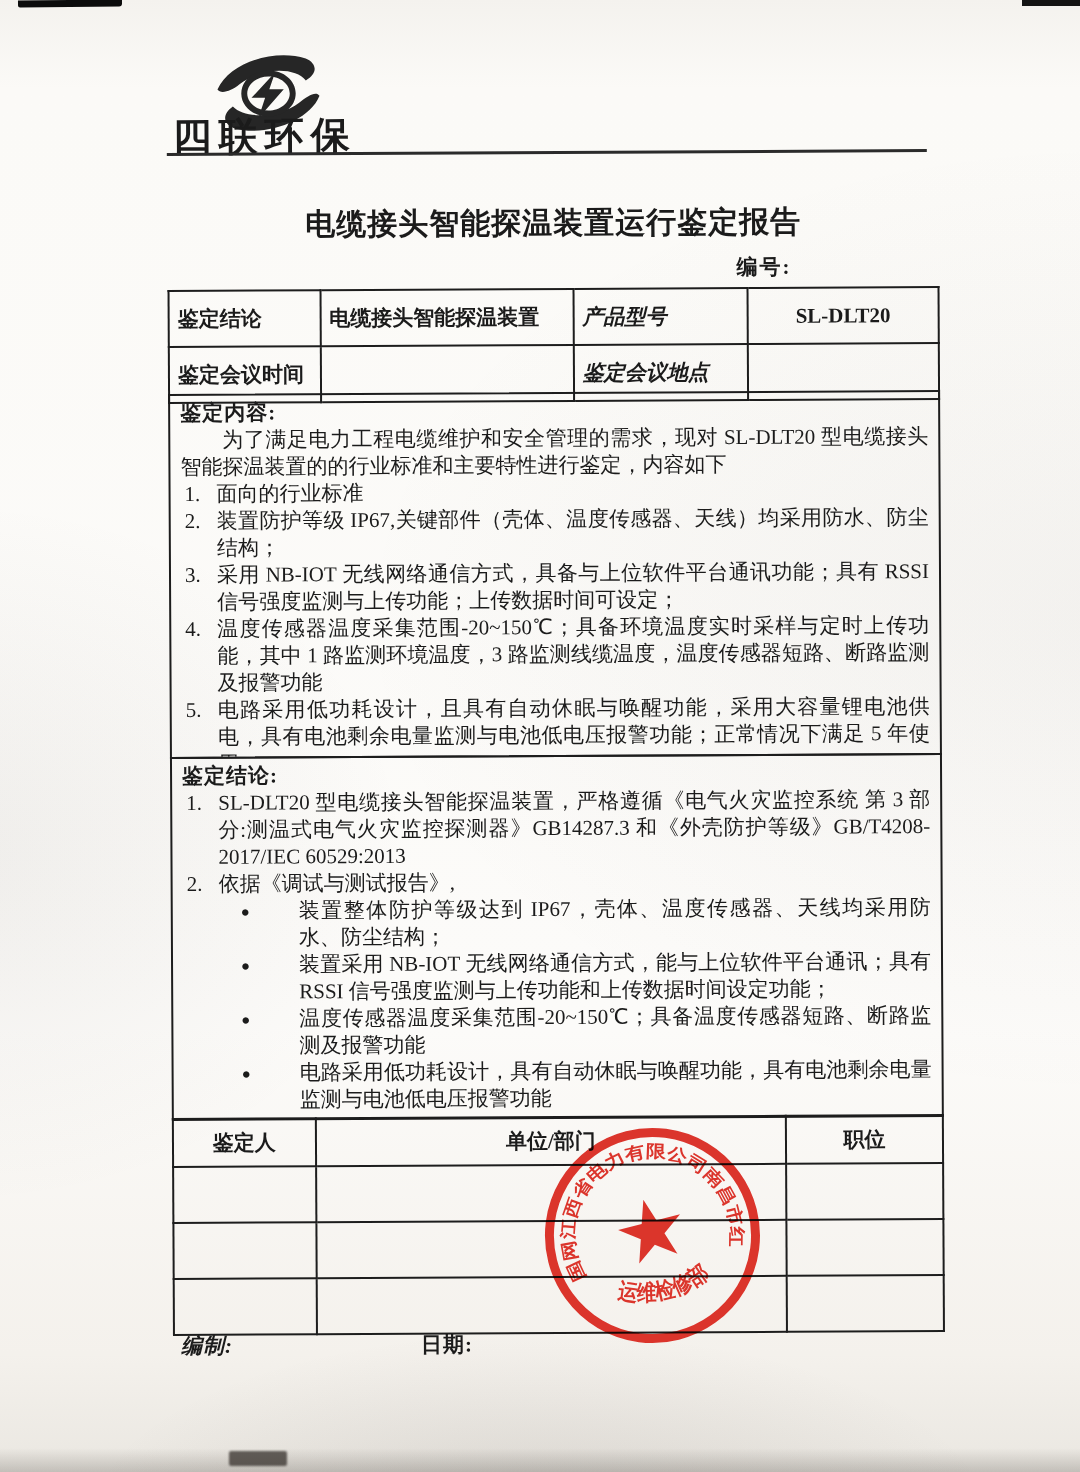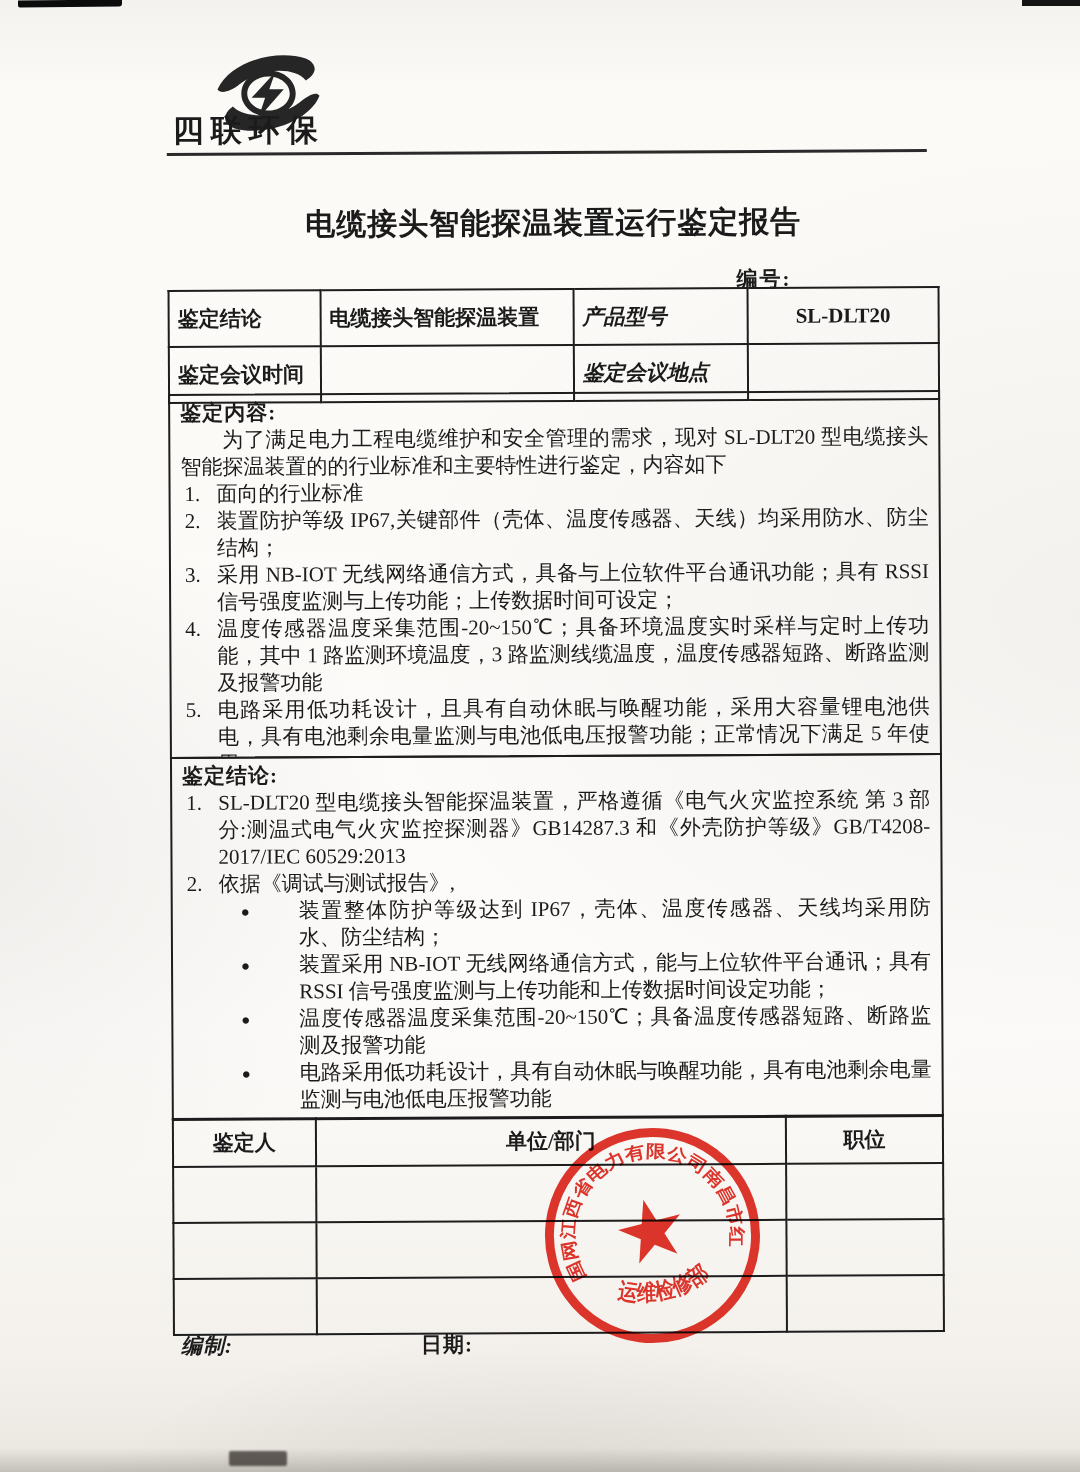--- a/index.html
+++ b/index.html
@@ -29,32 +29,32 @@
   .bottom-fade{left:0;right:0;bottom:0;height:24px;background:linear-gradient(180deg,transparent,rgba(55,48,42,.22));}
 
   .doc{
     position:absolute;left:166px;top:0;width:772px;height:1420px;
     transform:rotate(-.3deg);transform-origin:50% 0;
   }
   
   .brand-logo{position:absolute;left:34px;top:44px;width:136px;height:96px;}
   .brand-text{
     position:absolute;left:6px;top:108px;
-    font-size:31px;font-weight:700;letter-spacing:7px;
+    font-size:39px;font-weight:700;letter-spacing:7px;
     font-family:"Liberation Serif", serif;
   }
   .header-rule{position:absolute;left:0;top:151px;width:760px;height:3px;background:#2b2b2b;}
 
   .doc-title{
     position:absolute;left:0;top:203px;width:100%;
     text-align:center;font-size:30px;font-weight:700;letter-spacing:1px;
     font-family:"Liberation Sans", sans-serif;
   }
   .doc-number{
-    position:absolute;top:266px;right:148px;
+    position:absolute;top:254px;right:148px;
     font-size:21px;font-weight:700;letter-spacing:2px;
   }
 
   table{border-collapse:collapse;table-layout:fixed;width:772px;}
   td,th{border:2.5px solid #1d1d1d;font-size:21px;font-weight:600;
         padding:2px 8px;vertical-align:middle;text-align:left;}
   .info-table{position:absolute;left:0;top:288px;}
   .info-table td{height:50px;}
   .info-table .c1{width:19.2%;}
   .info-table .c2{width:33.6%;}

